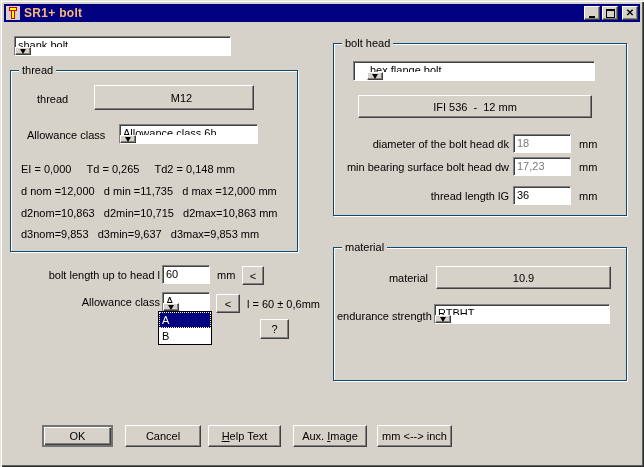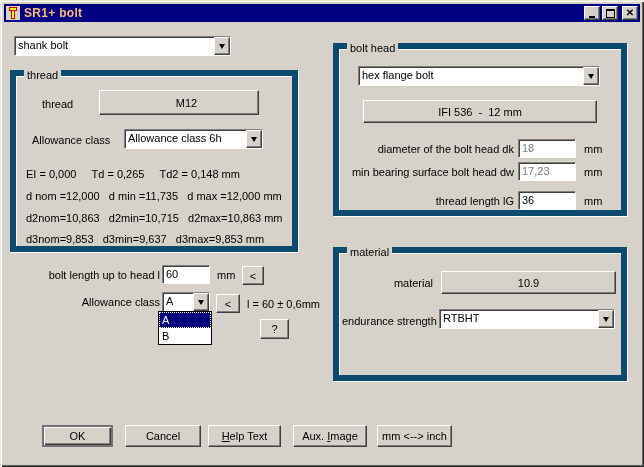--- a/index.html
+++ b/index.html
@@ -44,32 +44,32 @@
     border:2px solid #737373;
     box-shadow: inset 1px 1px 0 #fff, inset -1px -1px 0 #404040, inset -2px -2px 0 #808080;
   }
   .sunken {
     background:#fff; box-sizing:border-box;
     border:1px solid; border-color:#808080 #fff #fff #808080;
     box-shadow: inset 1px 1px 0 #404040;
   }
   .field { padding:2px 12px 0 3px; font-size:11px; }
   .field.disabled { color:#7b7b7b; }
-  .combo { display:flex; }
+  .combo { display:flex;flex-direction:column; }
   .combo .cval { flex:1; padding:2px 2px 0 3px; overflow:hidden; white-space:pre; }
   .combo .cbtn {
     width:16px; background:#d6d2c9;
     border:1px solid; border-color:#fff #404040 #404040 #fff;
     box-shadow: inset -1px -1px 0 #808080;
     display:flex; align-items:center; justify-content:center; box-sizing:border-box;
   }
   .tri-down { width:0; height:0; border:3px solid transparent; border-top:5px solid #000; border-bottom:0; margin-top:1px; }
   .group {
     position:absolute; box-sizing:border-box;
-    border:6px solid #0c4a6e;
+    border:1px solid #0c4a6e;
     box-shadow: 1px 1px 0 #fff, inset 1px 1px 0 #fff;
   }
   .glabel { position:absolute; top:-7px; left:8px; background:#d6d2c9; padding:0 3px; }
   .lbl { position:absolute; white-space:pre; }
   .r { text-align:right; }
   .preline { position:absolute; white-space:pre; }
   
   #allowance-list {
     position:absolute; left:158px; top:311px; width:54px;
     background:#fff; border:1px solid #000; z-index:20; box-sizing:border-box;
@@ -124,21 +124,21 @@
         </div>
     </div>
     <span class="preline" style="left:10px;top:92px;">EI = 0,000     Td = 0,265     Td2 = 0,148 mm</span>
     <span class="preline" style="left:10px;top:114px;">d nom =12,000   d min =11,735   d max =12,000 mm</span>
     <span class="preline" style="left:10px;top:136px;">d2nom=10,863   d2min=10,715   d2max=10,863 mm</span>
     <span class="preline" style="left:10px;top:157px;">d3nom=9,853   d3min=9,637   d3max=9,853 mm</span>
   </div>
 
   <div class="group" style="left:333px;top:43px;width:294px;height:173px;">
     <span class="glabel">bolt head</span>
-    <div class="combo sunken abs" style="left:19px;top:17px;width:242px;height:20px;">
+    <div class="combo sunken abs" style="left:19px;top:17px;width:242px;height:20px;padding-left:13px;">
       <div class="cval">hex flange bolt</div>
       <div class="cbtn">
           <span class="tri-down"></span>
         </div>
     </div>
     <div class="btn abs" style="left:24px;top:51px;width:234px;height:23px;">IFI 536  -  12 mm</div>
 
     <span class="lbl r" style="left:0px;top:94px;width:175px;">diameter of the bolt head dk</span>
     <div class="sunken field disabled abs" style="left:179px;top:90px;width:58px;height:19px;">18</div>
     <span class="lbl" style="left:245px;top:94px;">mm</span>

